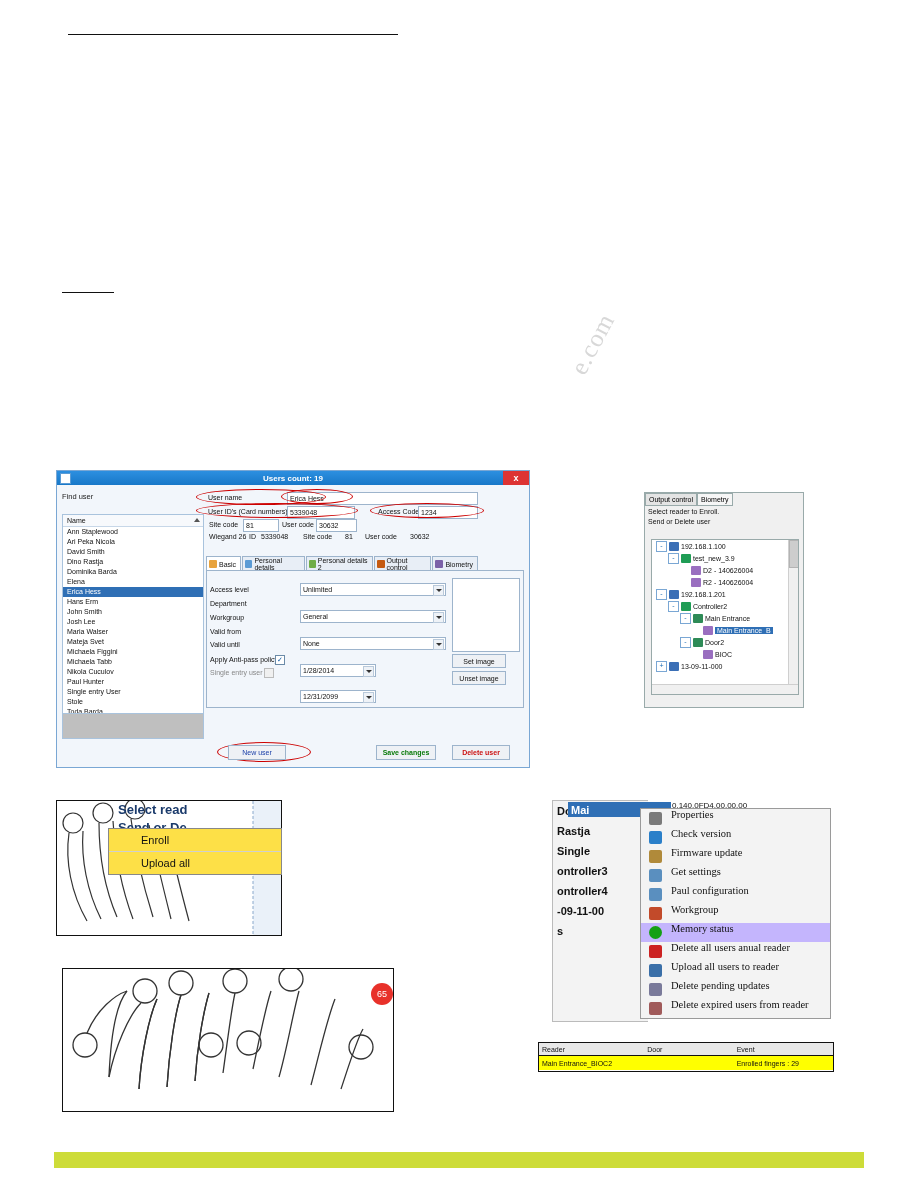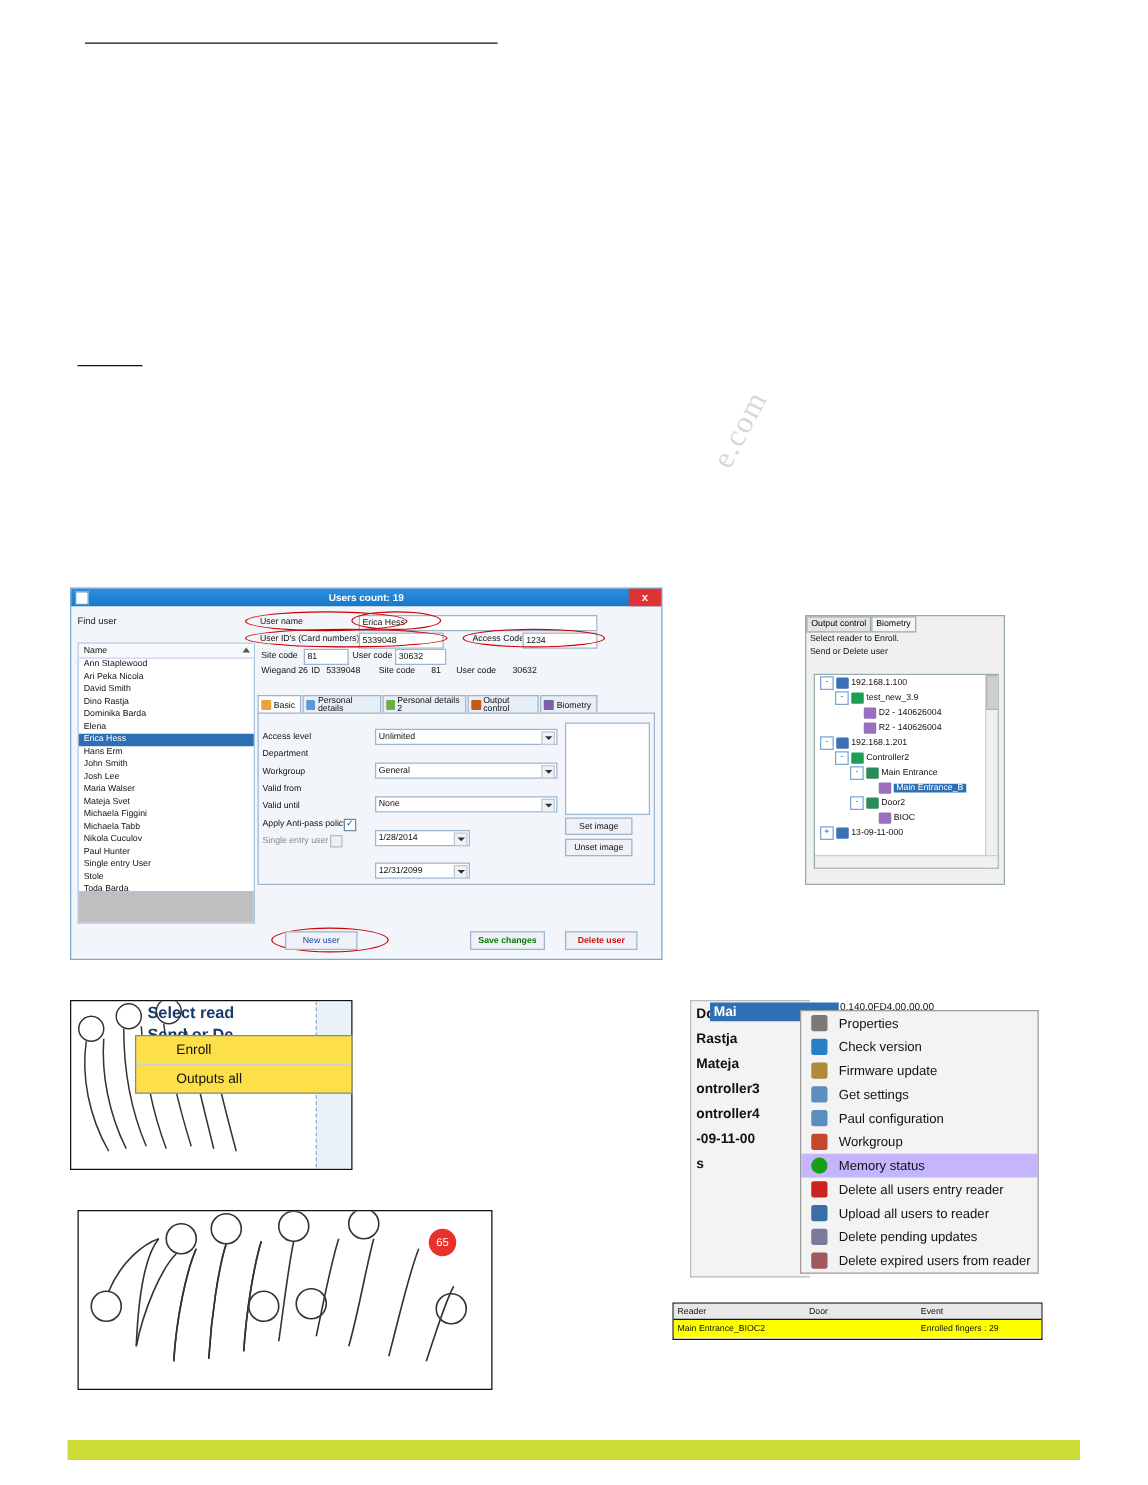--- a/index.html
+++ b/index.html
@@ -67,30 +67,30 @@
   
   .enroll-box{left:56px;top:800px;width:224px;height:134px;background:#fff;border:1px solid #111;overflow:hidden;}
   .enroll-head{position:absolute;left:118px;top:802px;font-size:13px;color:#1a3a6b;font-weight:bold;}
   .enroll-head2{position:absolute;left:118px;top:820px;font-size:13px;color:#1a3a6b;font-weight:bold;}
   .enroll-menu{position:absolute;left:108px;top:828px;width:172px;background:#fde047;border:1px solid #888;}
   .enroll-menu div{height:22px;display:flex;align-items:center;padding-left:32px;font-size:11px;color:#111;}
   .enroll-menu div:first-child{border-bottom:1px solid #cfcfcf;}
 
   
   .fing-box{left:62px;top:968px;width:330px;height:142px;border:1px solid #111;background:#fff;}
-  .badge{position:absolute;right:28px;top:14px;width:22px;height:22px;border-radius:50%;background:#e8312a;color:#fff;font-size:9px;display:flex;align-items:center;justify-content:center;}
+  .badge{position:absolute;right:0;top:14px;width:22px;height:22px;border-radius:50%;background:#e8312a;color:#fff;font-size:9px;display:flex;align-items:center;justify-content:center;}
 
   
   .ctx-wrap{left:552px;top:800px;width:277px;height:220px;}
   .ctx-left{position:absolute;left:0;top:0;width:95px;height:220px;background:#f3f3f3;border:1px solid #bbb;border-right:none;font-size:11px;color:#111;font-weight:bold;}
   .ctx-left div{height:20px;display:flex;align-items:center;padding-left:4px;}
   .ctx-title{position:absolute;left:16px;top:2px;width:100px;height:15px;background:#2f6fb5;color:#fff;font-size:11px;font-weight:bold;display:flex;align-items:center;padding-left:3px;}
   .ctx-hdr-right{position:absolute;left:120px;top:1px;font-size:8px;color:#111;}
   .ctx-menu{position:absolute;left:88px;top:8px;width:189px;background:#f3f3f3;border:1px solid #9a9a9a;}
-  .ctx-item{height:19px;display:flex;align-items:center;font-size:10.5px;color:#111;padding-left:30px;position:relative;}
+  .ctx-item{height:19px;display:flex;align-items:flex-start;font-size:10.5px;color:#111;padding-left:30px;position:relative;font-family:Liberation Serif, serif;}
   .ctx-item.hl{background:#c4b5fd;}
   .ctx-item .cico{position:absolute;left:8px;top:3px;width:13px;height:13px;}
 
   
   .evt{left:538px;top:1042px;width:294px;height:28px;border:1px solid #111;}
   .evt-head{display:flex;height:12px;background:#e8e8e8;font-size:7px;color:#111;border-bottom:1px solid #111;}
   .evt-row{display:flex;height:14px;background:#ffff00;font-size:7px;color:#111;align-items:center;}
   .ec1{width:104px;padding-left:3px;display:flex;align-items:center;}
   .ec2{width:88px;padding-left:3px;display:flex;align-items:center;}
   .ec3{width:98px;padding-left:3px;display:flex;align-items:center;}
@@ -309,21 +309,21 @@
       <path d="M110 30 C116 58, 124 90, 132 120"></path>
     </g>
     <rect x="196" y="0" width="28" height="134" fill="#dce7f5" opacity="0.6"></rect>
     <line x1="196" y1="0" x2="196" y2="134" stroke="#8aa9cc" stroke-width="1" stroke-dasharray="3,2"></line>
   </svg>
 </div>
 <div class="enroll-head">Select read</div>
 <div class="enroll-head2">Send or De</div>
 <div class="enroll-menu" id="enroll-menu">
     <div>Enroll</div>
-    <div>Outputs all</div>
+    <div>Upload all</div>
   </div>
 
 <div class="abs fing-box">
   <svg width="330" height="142" viewBox="0 0 330 142">
     <g fill="none" stroke="#333" stroke-width="1.3">
       <circle cx="22" cy="76" r="12"></circle>
         <circle cx="82" cy="22" r="12"></circle>
         <circle cx="118" cy="14" r="12"></circle>
       <circle cx="172" cy="12" r="12"></circle>
         <circle cx="228" cy="10" r="12"></circle>
@@ -346,21 +346,21 @@
       <path d="M146 24 C140 44, 134 80, 132 112"></path>
     </g>
   </svg>
   <div class="badge">65</div>
 </div>
 
 <div class="abs ctx-wrap">
   <div class="ctx-left" id="ctx-left">
       <div>Door2</div>
       <div>Rastja</div>
-      <div>Mateja</div>
+      <div>Single</div>
       <div>ontroller3</div>
       <div>ontroller4</div>
       <div>-09-11-00</div>
       <div>s</div>
     </div>
   <div class="ctx-title">Mai</div>
   <div class="ctx-hdr-right">0.140.0FD4.00.00.00</div>
   <div class="ctx-menu" id="ctx-menu">
       <div class="ctx-item">
         <span class="cico" style="background: rgb(122, 122, 122); border-radius: 2px;"></span>
@@ -385,21 +385,21 @@
       <div class="ctx-item">
         <span class="cico" style="background: rgb(194, 74, 42); border-radius: 2px;"></span>
         <span>Workgroup</span>
       </div>
       <div class="ctx-item hl">
         <span class="cico" style="background: rgb(20, 160, 20); border-radius: 50%;"></span>
         <span>Memory status</span>
       </div>
       <div class="ctx-item">
         <span class="cico" style="background: rgb(204, 34, 34); border-radius: 2px;"></span>
-        <span>Delete all users entry reader</span>
+        <span>Delete all users anual reader</span>
       </div>
       <div class="ctx-item">
         <span class="cico" style="background: rgb(58, 111, 168); border-radius: 2px;"></span>
         <span>Upload all users to reader</span>
       </div>
       <div class="ctx-item">
         <span class="cico" style="background: rgb(122, 122, 154); border-radius: 2px;"></span>
         <span>Delete pending updates</span>
       </div>
       <div class="ctx-item">

